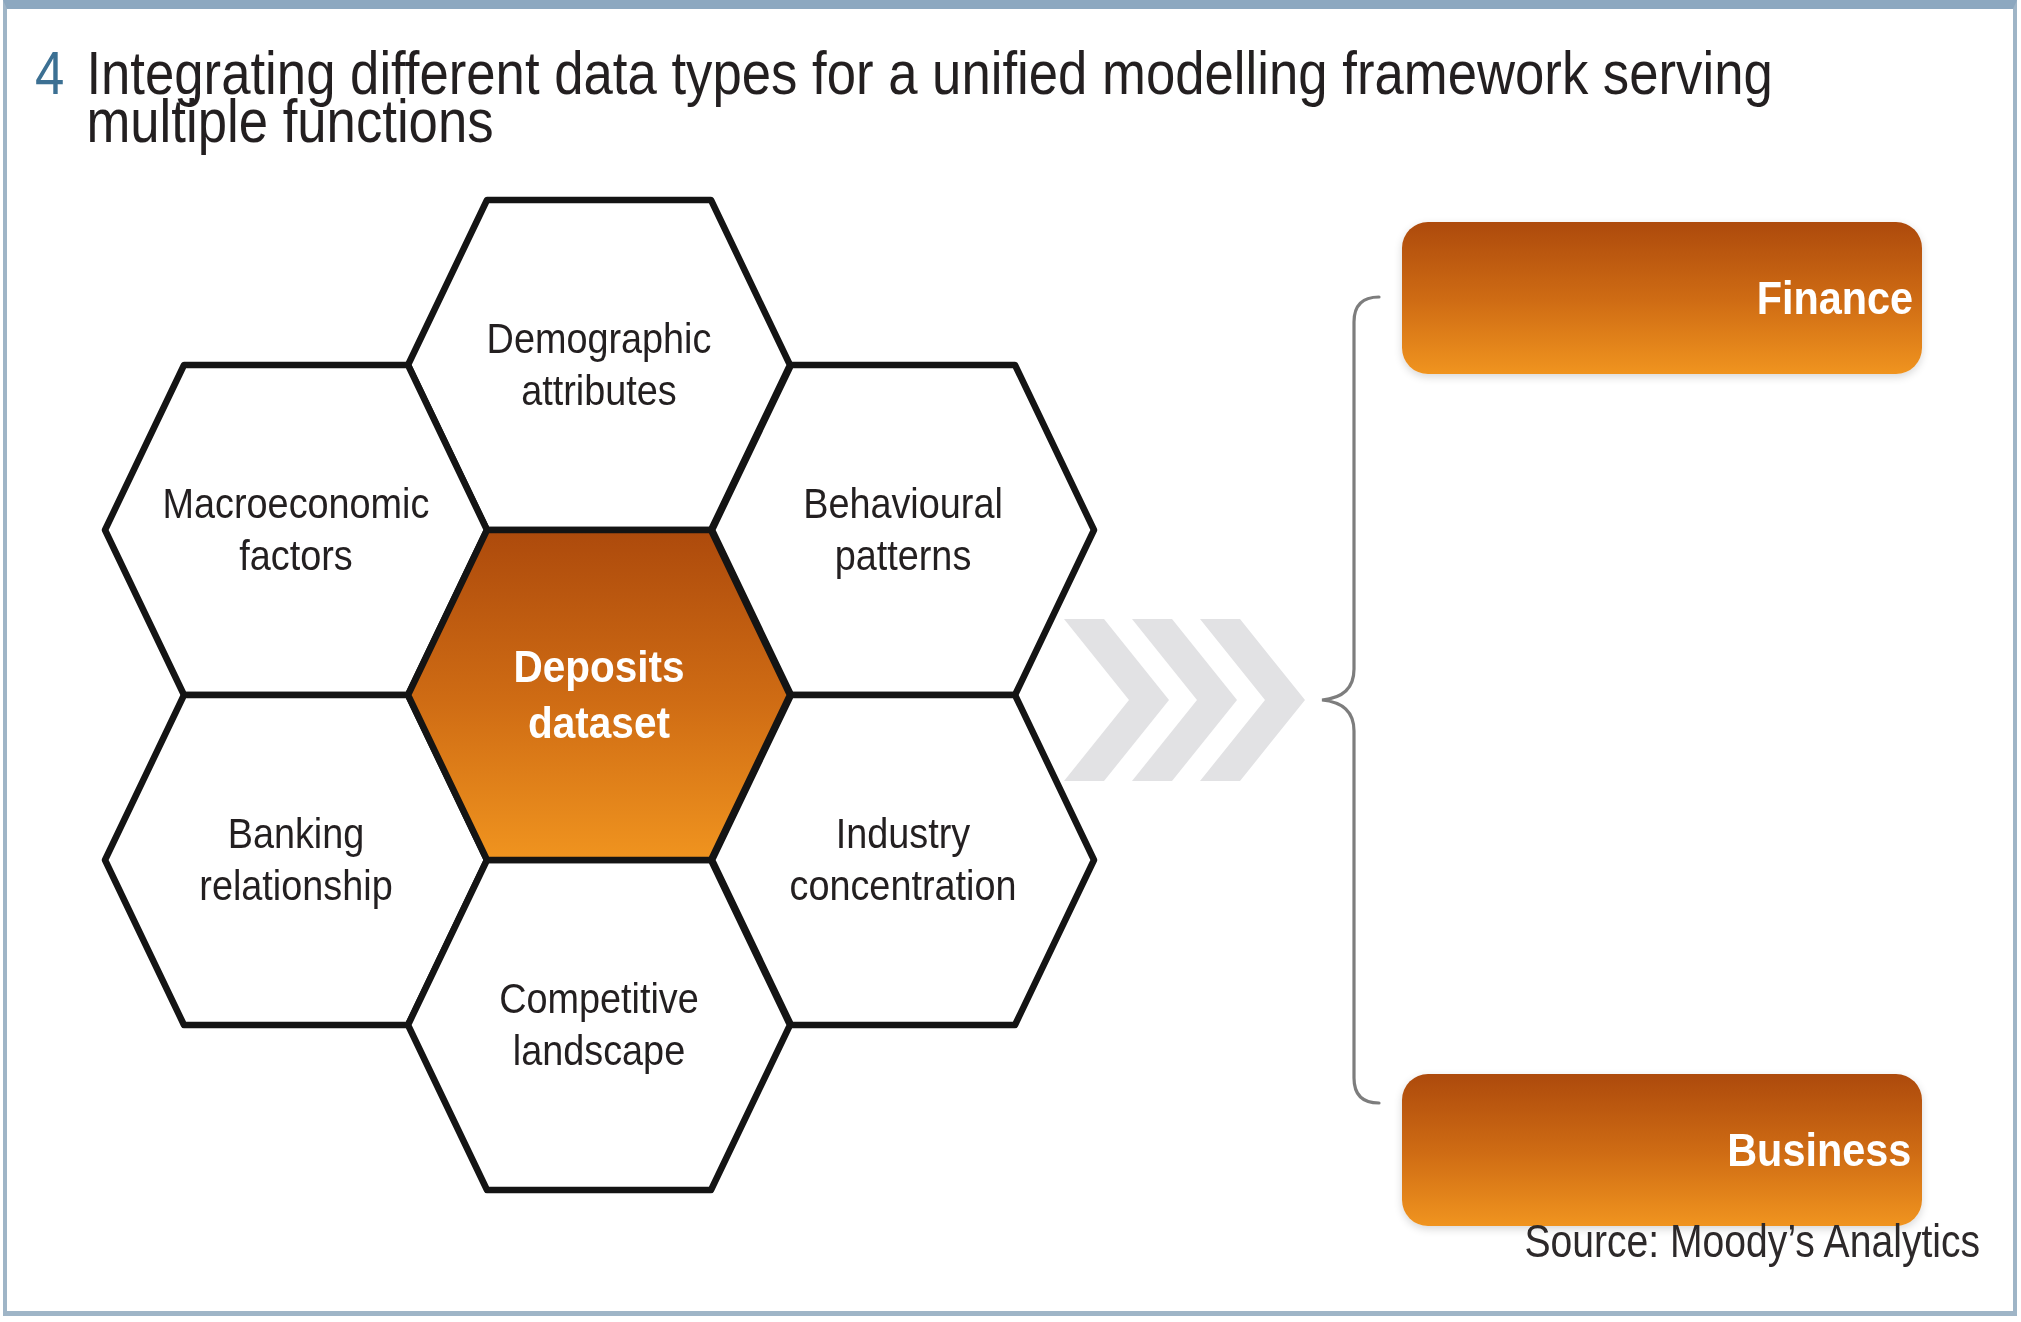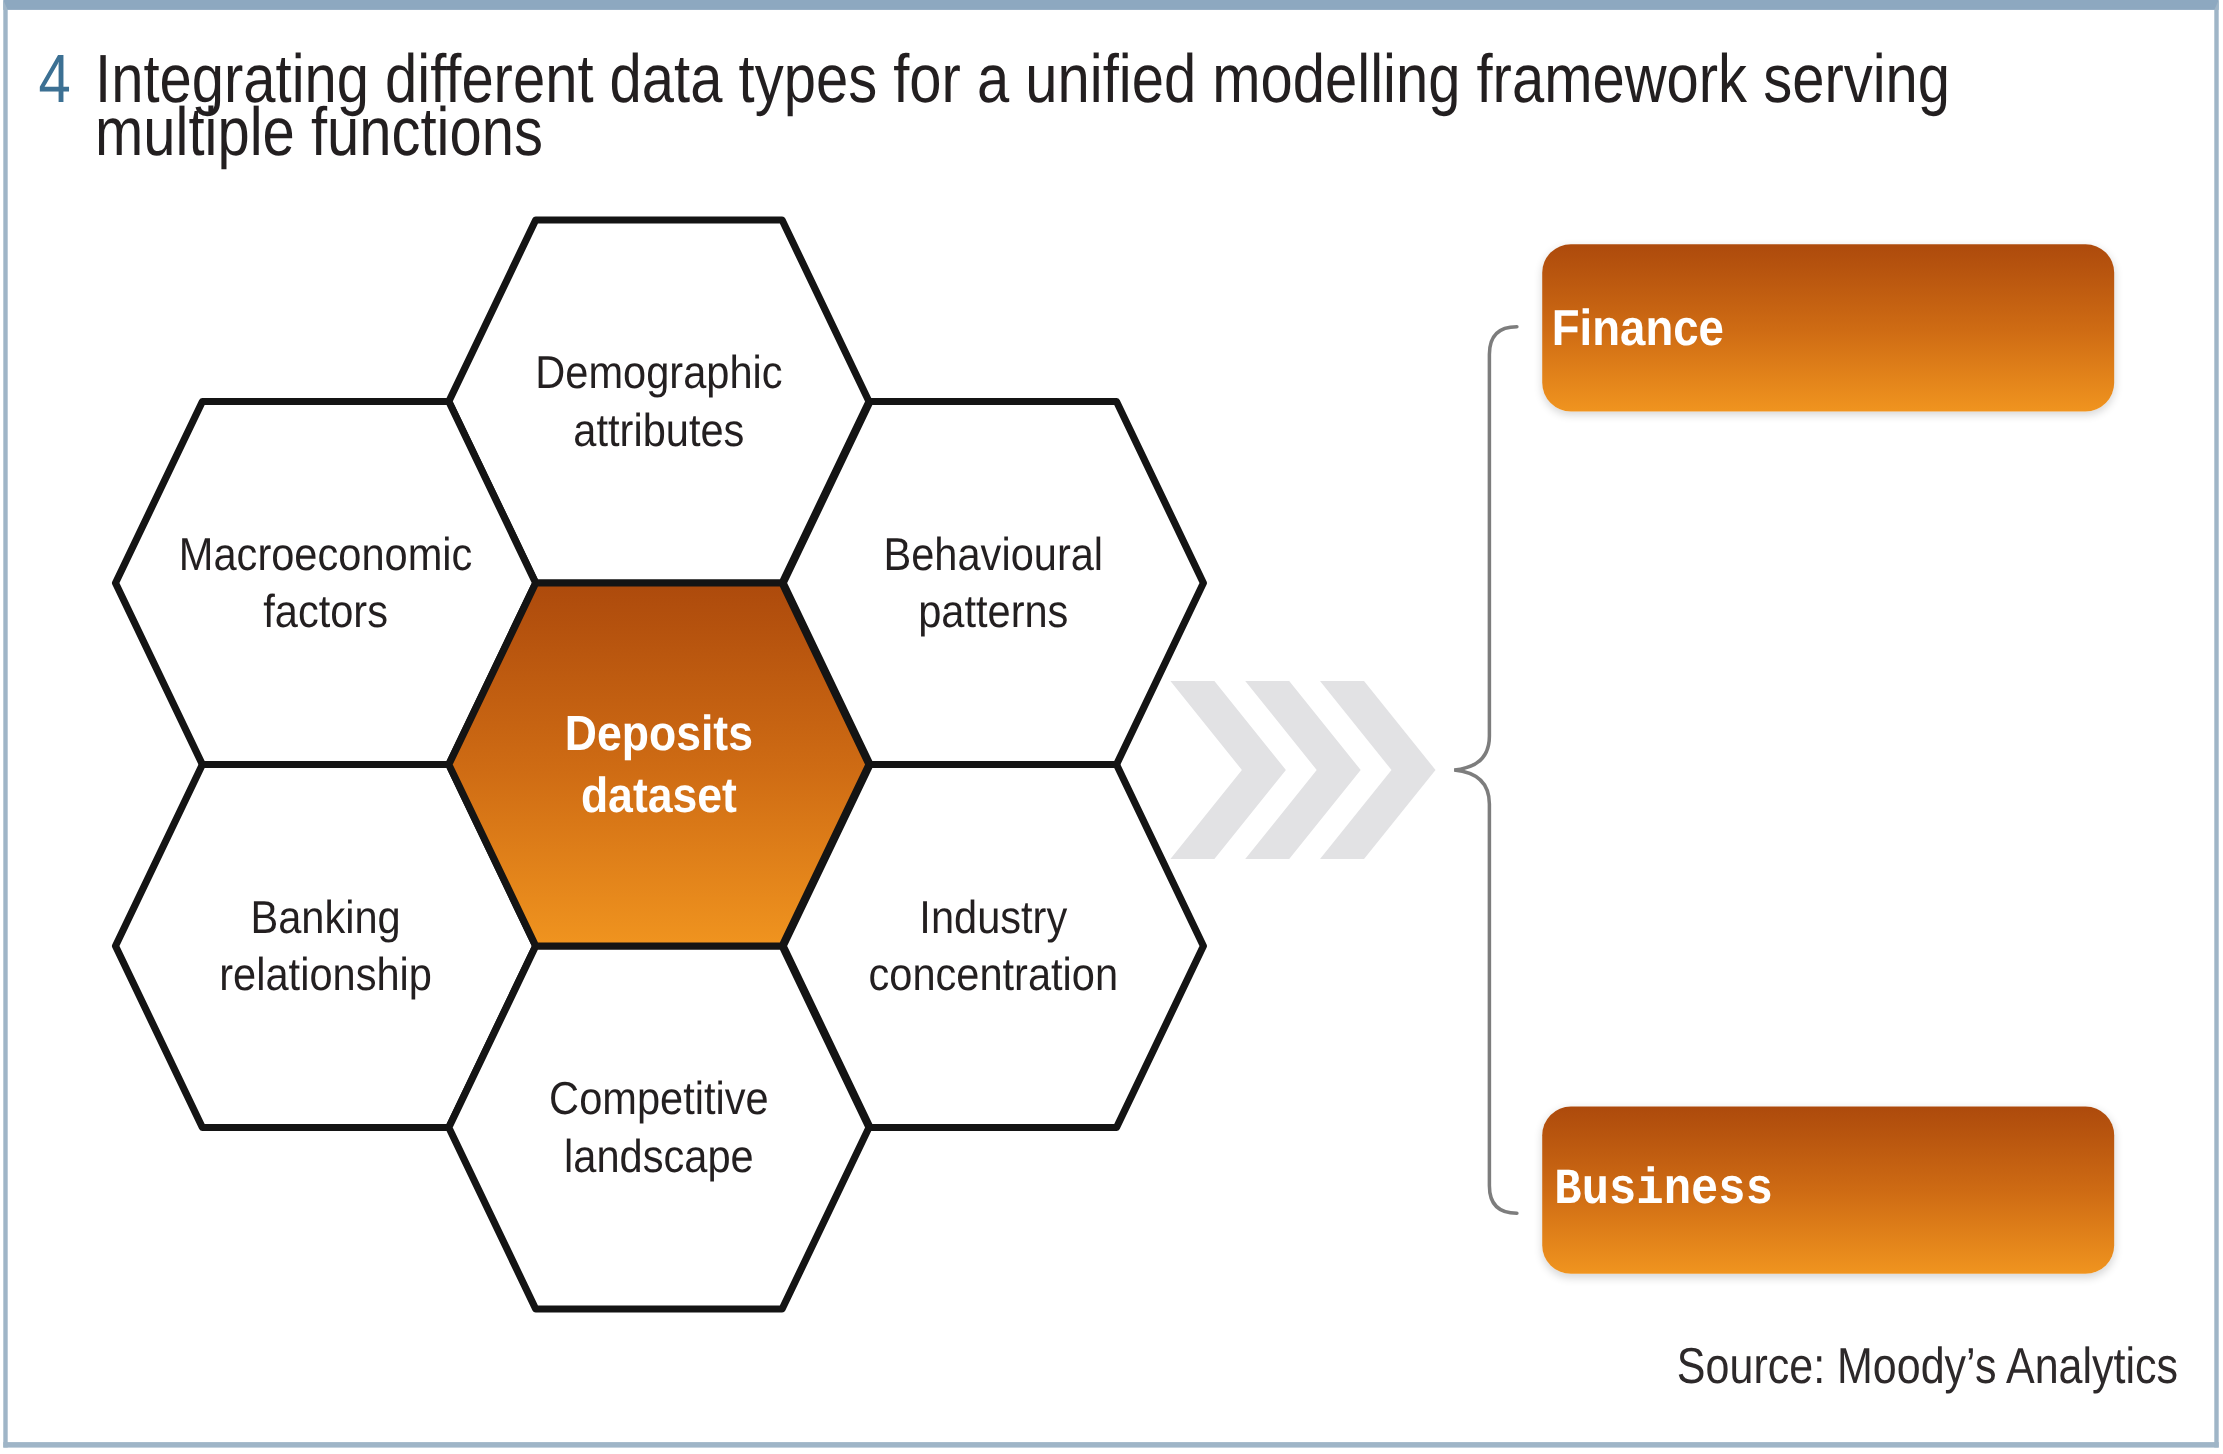--- a/index.html
+++ b/index.html
@@ -41,30 +41,30 @@
     transform:scaleX(0.9);
   }
   .hexlabel.center{
     font-weight:bold;color:#ffffff;font-size:45px;line-height:56px;
   }
   
   .output-btn{
     position:absolute;left:1402px;width:520px;height:152px;
     border-radius:26px;
     background:linear-gradient(to bottom,#ad4a0c 0%,#cf6c14 52%,#f0941f 100%);
-    display:flex;align-items:center;justify-content:flex-start;
+    display:flex;align-items:center;justify-content:flex-end;
     box-shadow:0 3px 8px rgba(0,0,0,0.16);
   }
   .output-btn span{
     font-weight:bold;font-size:46px;color:#ffffff;transform:scaleX(0.9);
     white-space:nowrap;
   }
   #btn-finance{top:222px;}
   #btn-risk{top:619px;}
-  #btn-business{top:1006px;font-family:Liberation Mono, monospace;}
+  #btn-business{top:1074px;}
   
   .source{
     position:absolute;right:41px;top:1214px;
     font-size:46px;color:#2d292a;white-space:nowrap;
     transform:scaleX(0.85);transform-origin:right top;
   }
 </style>
 </head>
 <body>
 

